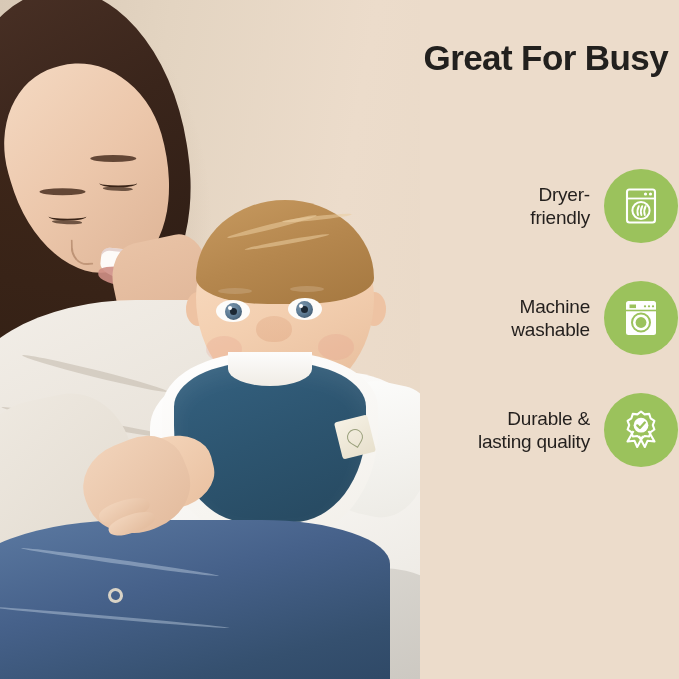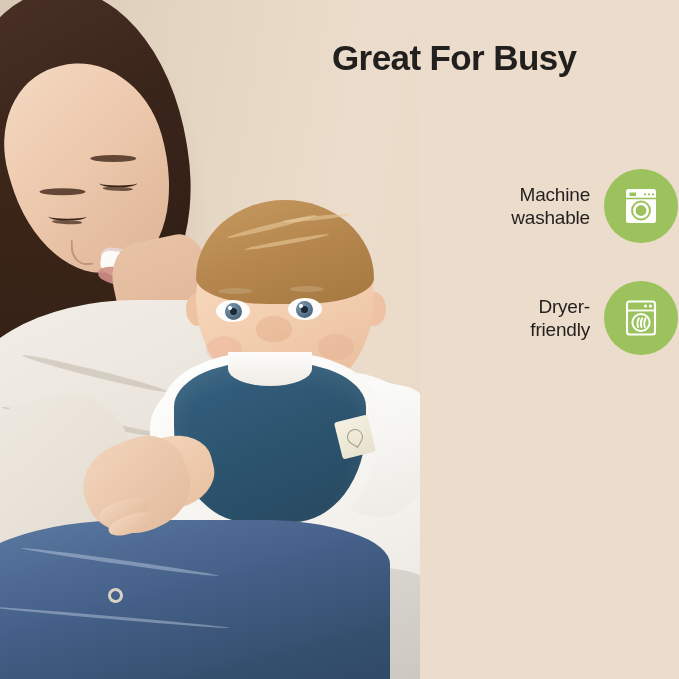--- a/index.html
+++ b/index.html
@@ -217,21 +217,21 @@
   .bib-tag-mark {
     width:16px; height:16px; border:1.4px solid #9aa07c; border-radius:50% 50% 50% 0;
     transform:rotate(-45deg);
   }
 
   
   .panel { position:absolute; left:420px; top:0; width:259px; height:679px; }
 
   .headline {
     position:absolute; left:-88px; top:38px; width:336px;
-    text-align:left;
+    text-align:right;
     font-size:35px; line-height:1.13; font-weight:700;
     letter-spacing:-.6px; color:#22201e;
   }
   .headline .l2 { display:block; }
 
   .features { position:absolute; left:-90px; top:150px; width:348px; }
   .feature {
     display:flex; align-items:center; justify-content:flex-end;
     gap:14px; height:112px;
   }
@@ -342,52 +342,70 @@
   <div class="panel">
 
     <div class="headline">
       <span>Great For Busy</span>
     </div>
 
     <div class="features">
 
       <div class="feature">
         <div class="feature-label">
+          <span>Dryer-</span>
+          <span>friendly</span>
+        </div>
+        <div class="badge">
+          <svg width="44" height="44" viewBox="0 0 44 44">
+            <rect x="8" y="5.5" width="28" height="33" rx="2.5" fill="none" stroke="#ffffff" stroke-width="2.1"></rect>
+            <line x1="8" y1="14.5" x2="36" y2="14.5" stroke="#ffffff" stroke-width="1.8"></line>
+            <circle cx="26.5" cy="10" r="1.6" fill="#ffffff"></circle>
+            <circle cx="31.5" cy="10" r="1.6" fill="#ffffff"></circle>
+            <circle cx="22" cy="26.5" r="8.6" fill="none" stroke="#ffffff" stroke-width="2"></circle>
+            <path d="M19 31 Q17.5 26.5 19.8 22.2" fill="none" stroke="#ffffff" stroke-width="1.9" stroke-linecap="round"></path>
+            <path d="M22.4 31 Q20.9 26.5 23.2 22.2" fill="none" stroke="#ffffff" stroke-width="1.9" stroke-linecap="round"></path>
+            <path d="M25.8 31 Q24.3 26.5 26.6 22.2" fill="none" stroke="#ffffff" stroke-width="1.9" stroke-linecap="round"></path>
+          </svg>
+        </div>
+      </div>
+
+      <div class="feature">
+        <div class="feature-label">
           <span>Machine</span>
           <span>washable</span>
         </div>
         <div class="badge">
           <svg width="44" height="44" viewBox="0 0 44 44">
             <rect x="7" y="5" width="30" height="34" rx="2.5" fill="#ffffff"></rect>
             <line x1="7" y1="14.5" x2="37" y2="14.5" stroke="#9bc25c" stroke-width="1.6"></line>
             <rect x="10.5" y="8.5" width="6.5" height="3.6" fill="#9bc25c"></rect>
             <circle cx="26" cy="10.3" r="1.15" fill="#9bc25c"></circle>
             <circle cx="30" cy="10.3" r="1.15" fill="#9bc25c"></circle>
             <circle cx="34" cy="10.3" r="1.15" fill="#9bc25c"></circle>
             <circle cx="22" cy="26.5" r="9" fill="none" stroke="#9bc25c" stroke-width="2"></circle>
             <circle cx="22" cy="26.5" r="5.4" fill="#9bc25c"></circle>
           </svg>
         </div>
       </div>
 
       <div class="feature">
         <div class="feature-label">
-          <span>Dryer-</span>
-          <span>friendly</span>
+          <span>Durable &amp;</span>
+          <span>lasting quality</span>
         </div>
         <div class="badge">
           <svg width="44" height="44" viewBox="0 0 44 44">
-            <rect x="8" y="5.5" width="28" height="33" rx="2.5" fill="none" stroke="#ffffff" stroke-width="2.1"></rect>
-            <line x1="8" y1="14.5" x2="36" y2="14.5" stroke="#ffffff" stroke-width="1.8"></line>
-            <circle cx="26.5" cy="10" r="1.6" fill="#ffffff"></circle>
-            <circle cx="31.5" cy="10" r="1.6" fill="#ffffff"></circle>
-            <circle cx="22" cy="26.5" r="8.6" fill="none" stroke="#ffffff" stroke-width="2"></circle>
-            <path d="M19 31 Q17.5 26.5 19.8 22.2" fill="none" stroke="#ffffff" stroke-width="1.9" stroke-linecap="round"></path>
-            <path d="M22.4 31 Q20.9 26.5 23.2 22.2" fill="none" stroke="#ffffff" stroke-width="1.9" stroke-linecap="round"></path>
-            <path d="M25.8 31 Q24.3 26.5 26.6 22.2" fill="none" stroke="#ffffff" stroke-width="1.9" stroke-linecap="round"></path>
+            <path d="M14.5 23 L8.5 33.5 L15.5 32.8 L18.2 39 L24 28" fill="none" stroke="#ffffff" stroke-width="2.1" stroke-linejoin="round"></path>
+            <path d="M29.5 23 L35.5 33.5 L28.5 32.8 L25.8 39 L20 28" fill="none" stroke="#ffffff" stroke-width="2.1" stroke-linejoin="round"></path>
+            <path d="M22 3.5 L25.6 6.4 L30.2 5.9 L31.6 10.3 L35.4 12.9 L33.8 17.2
+                     L35.4 21.5 L31.6 24.1 L30.2 28.5 L25.6 28 L22 30.9 L18.4 28
+                     L13.8 28.5 L12.4 24.1 L8.6 21.5 L10.2 17.2 L8.6 12.9 L12.4 10.3
+                     L13.8 5.9 L18.4 6.4 Z" fill="none" stroke="#ffffff" stroke-width="2.1" stroke-linejoin="round"></path>
+            <circle cx="22" cy="17.2" r="7.4" fill="#ffffff"></circle>
+            <path d="M18.3 17.4 L20.9 20 L25.8 14.5" fill="none" stroke="#9bc25c" stroke-width="2.3" stroke-linecap="round" stroke-linejoin="round"></path>
           </svg>
         </div>
       </div>
-
 
     </div>
   </div>
 </div>
 
 </body></html>

